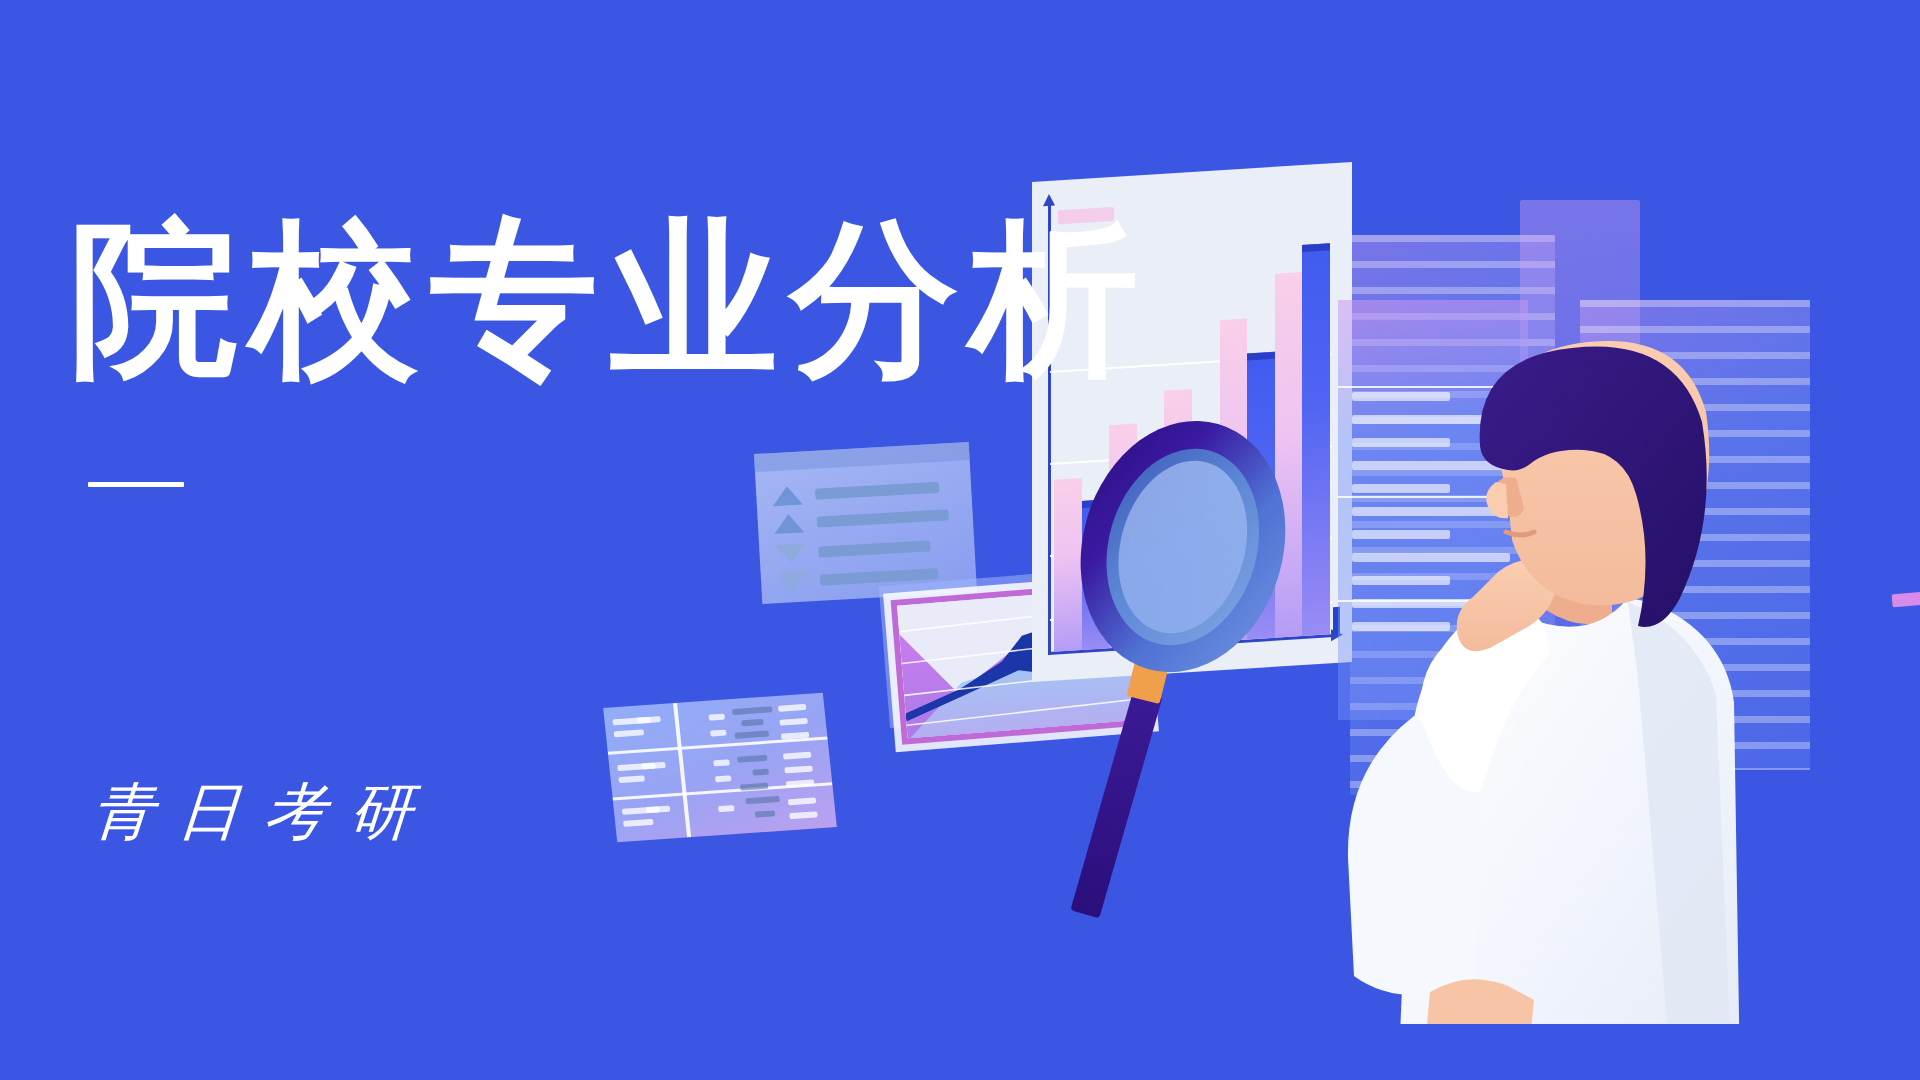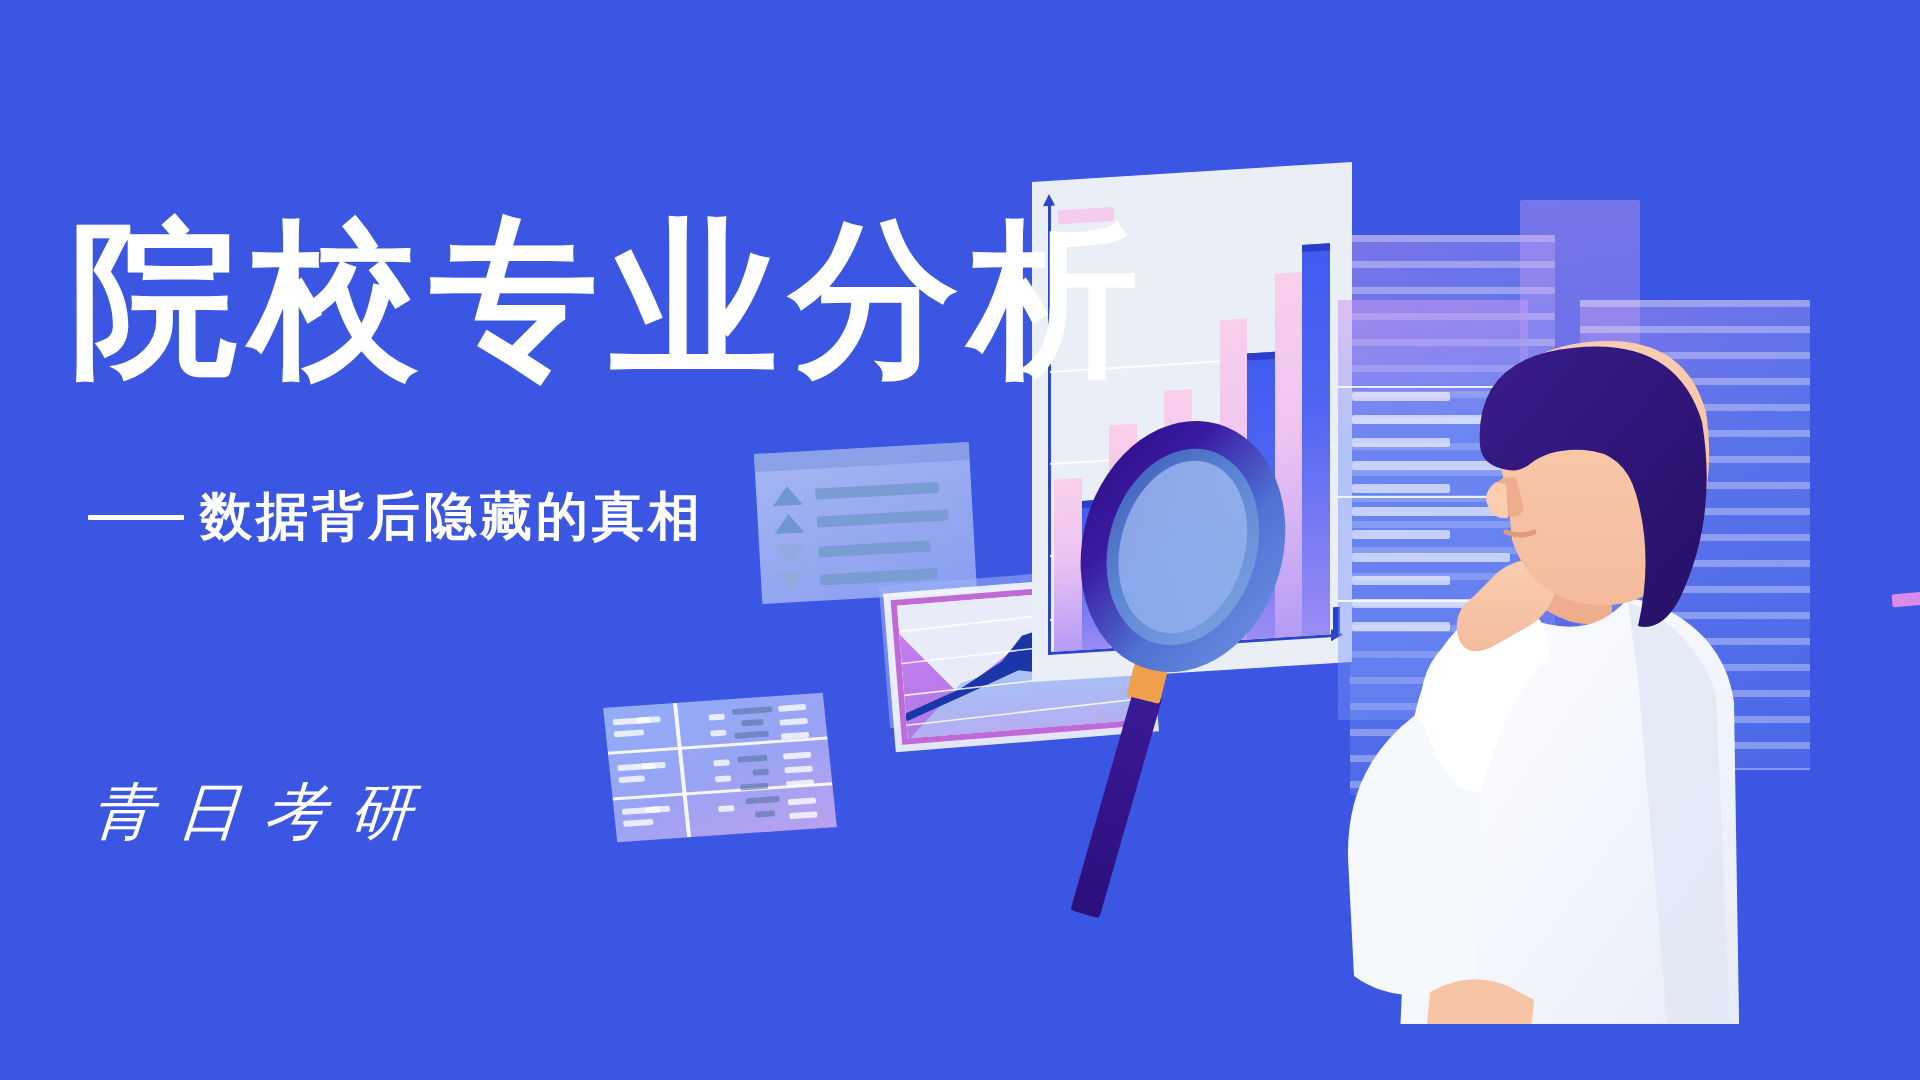--- a/index.html
+++ b/index.html
@@ -494,19 +494,18 @@
     </svg>
 
   </div>
 
   <div class="title-block">
     <div class="main-title">院校专业分析</div>
   </div>
 
   <div class="subtitle-row">
     <span class="sub-dash"></span>
-    <span class="subtitle">数据背后隐藏的真相</span>
   </div>
 
   <div class="brand">青日考研</div>
 
 
 </div>
 
 </body></html>

